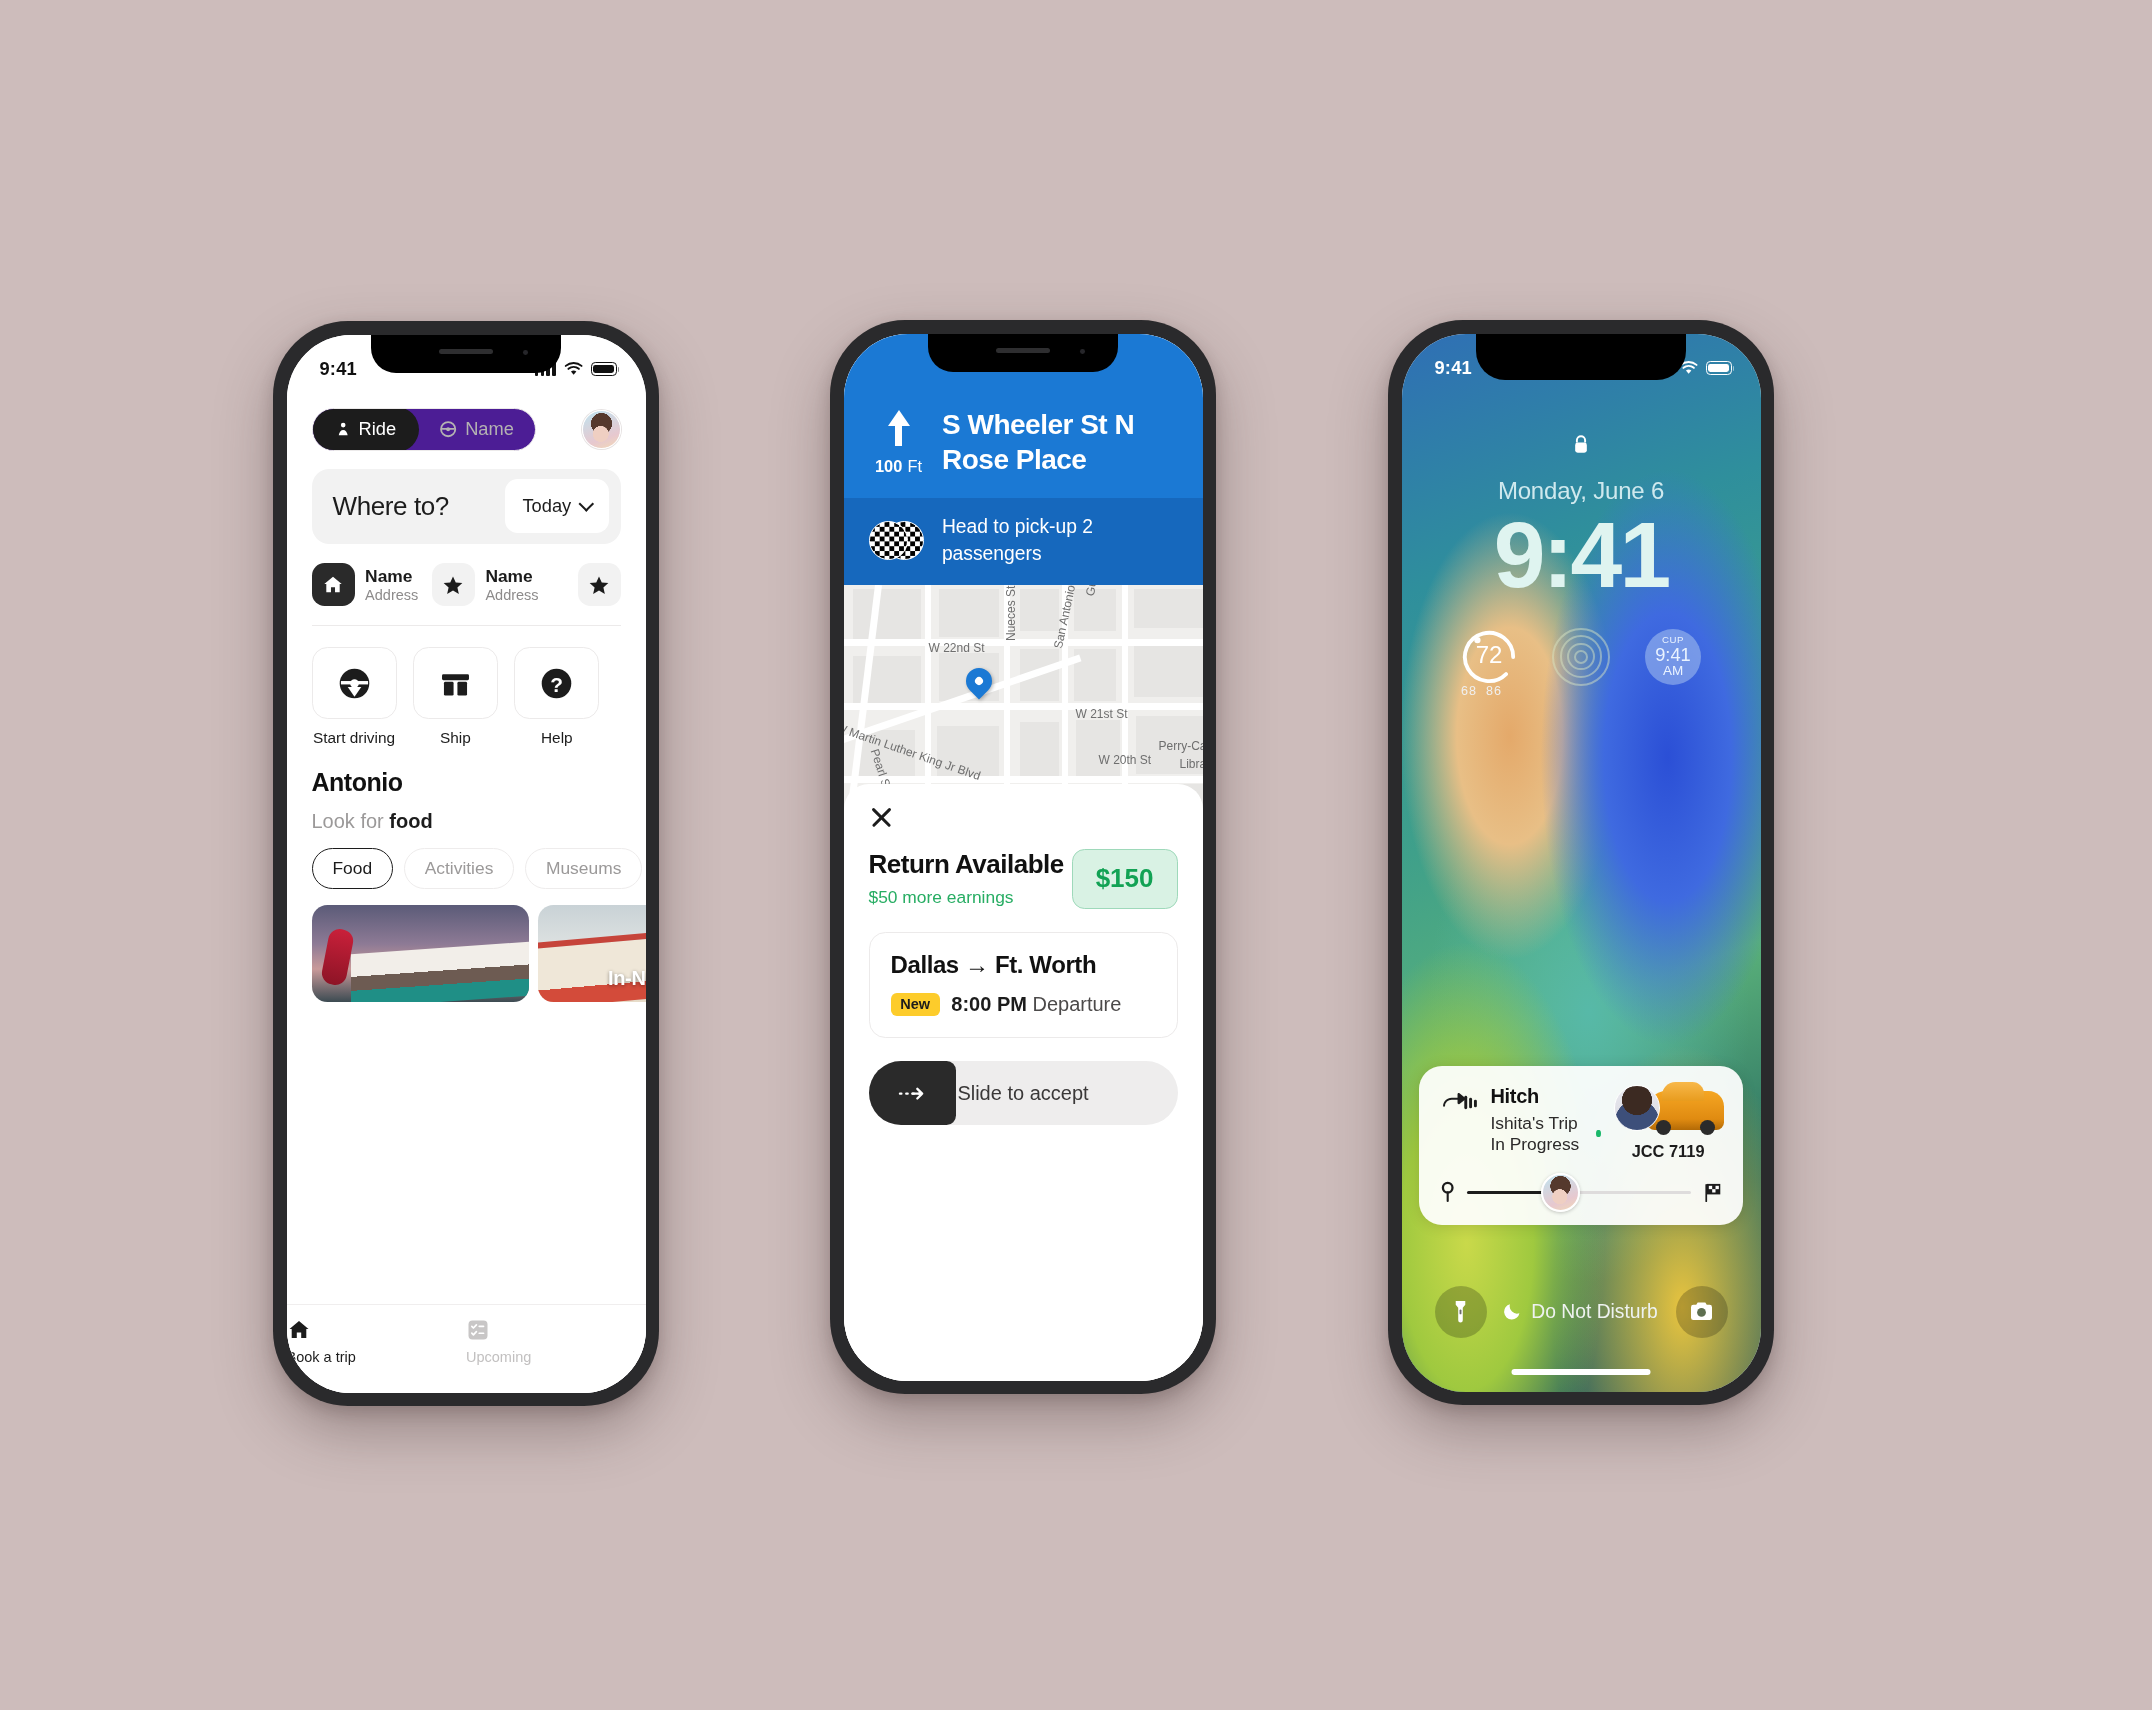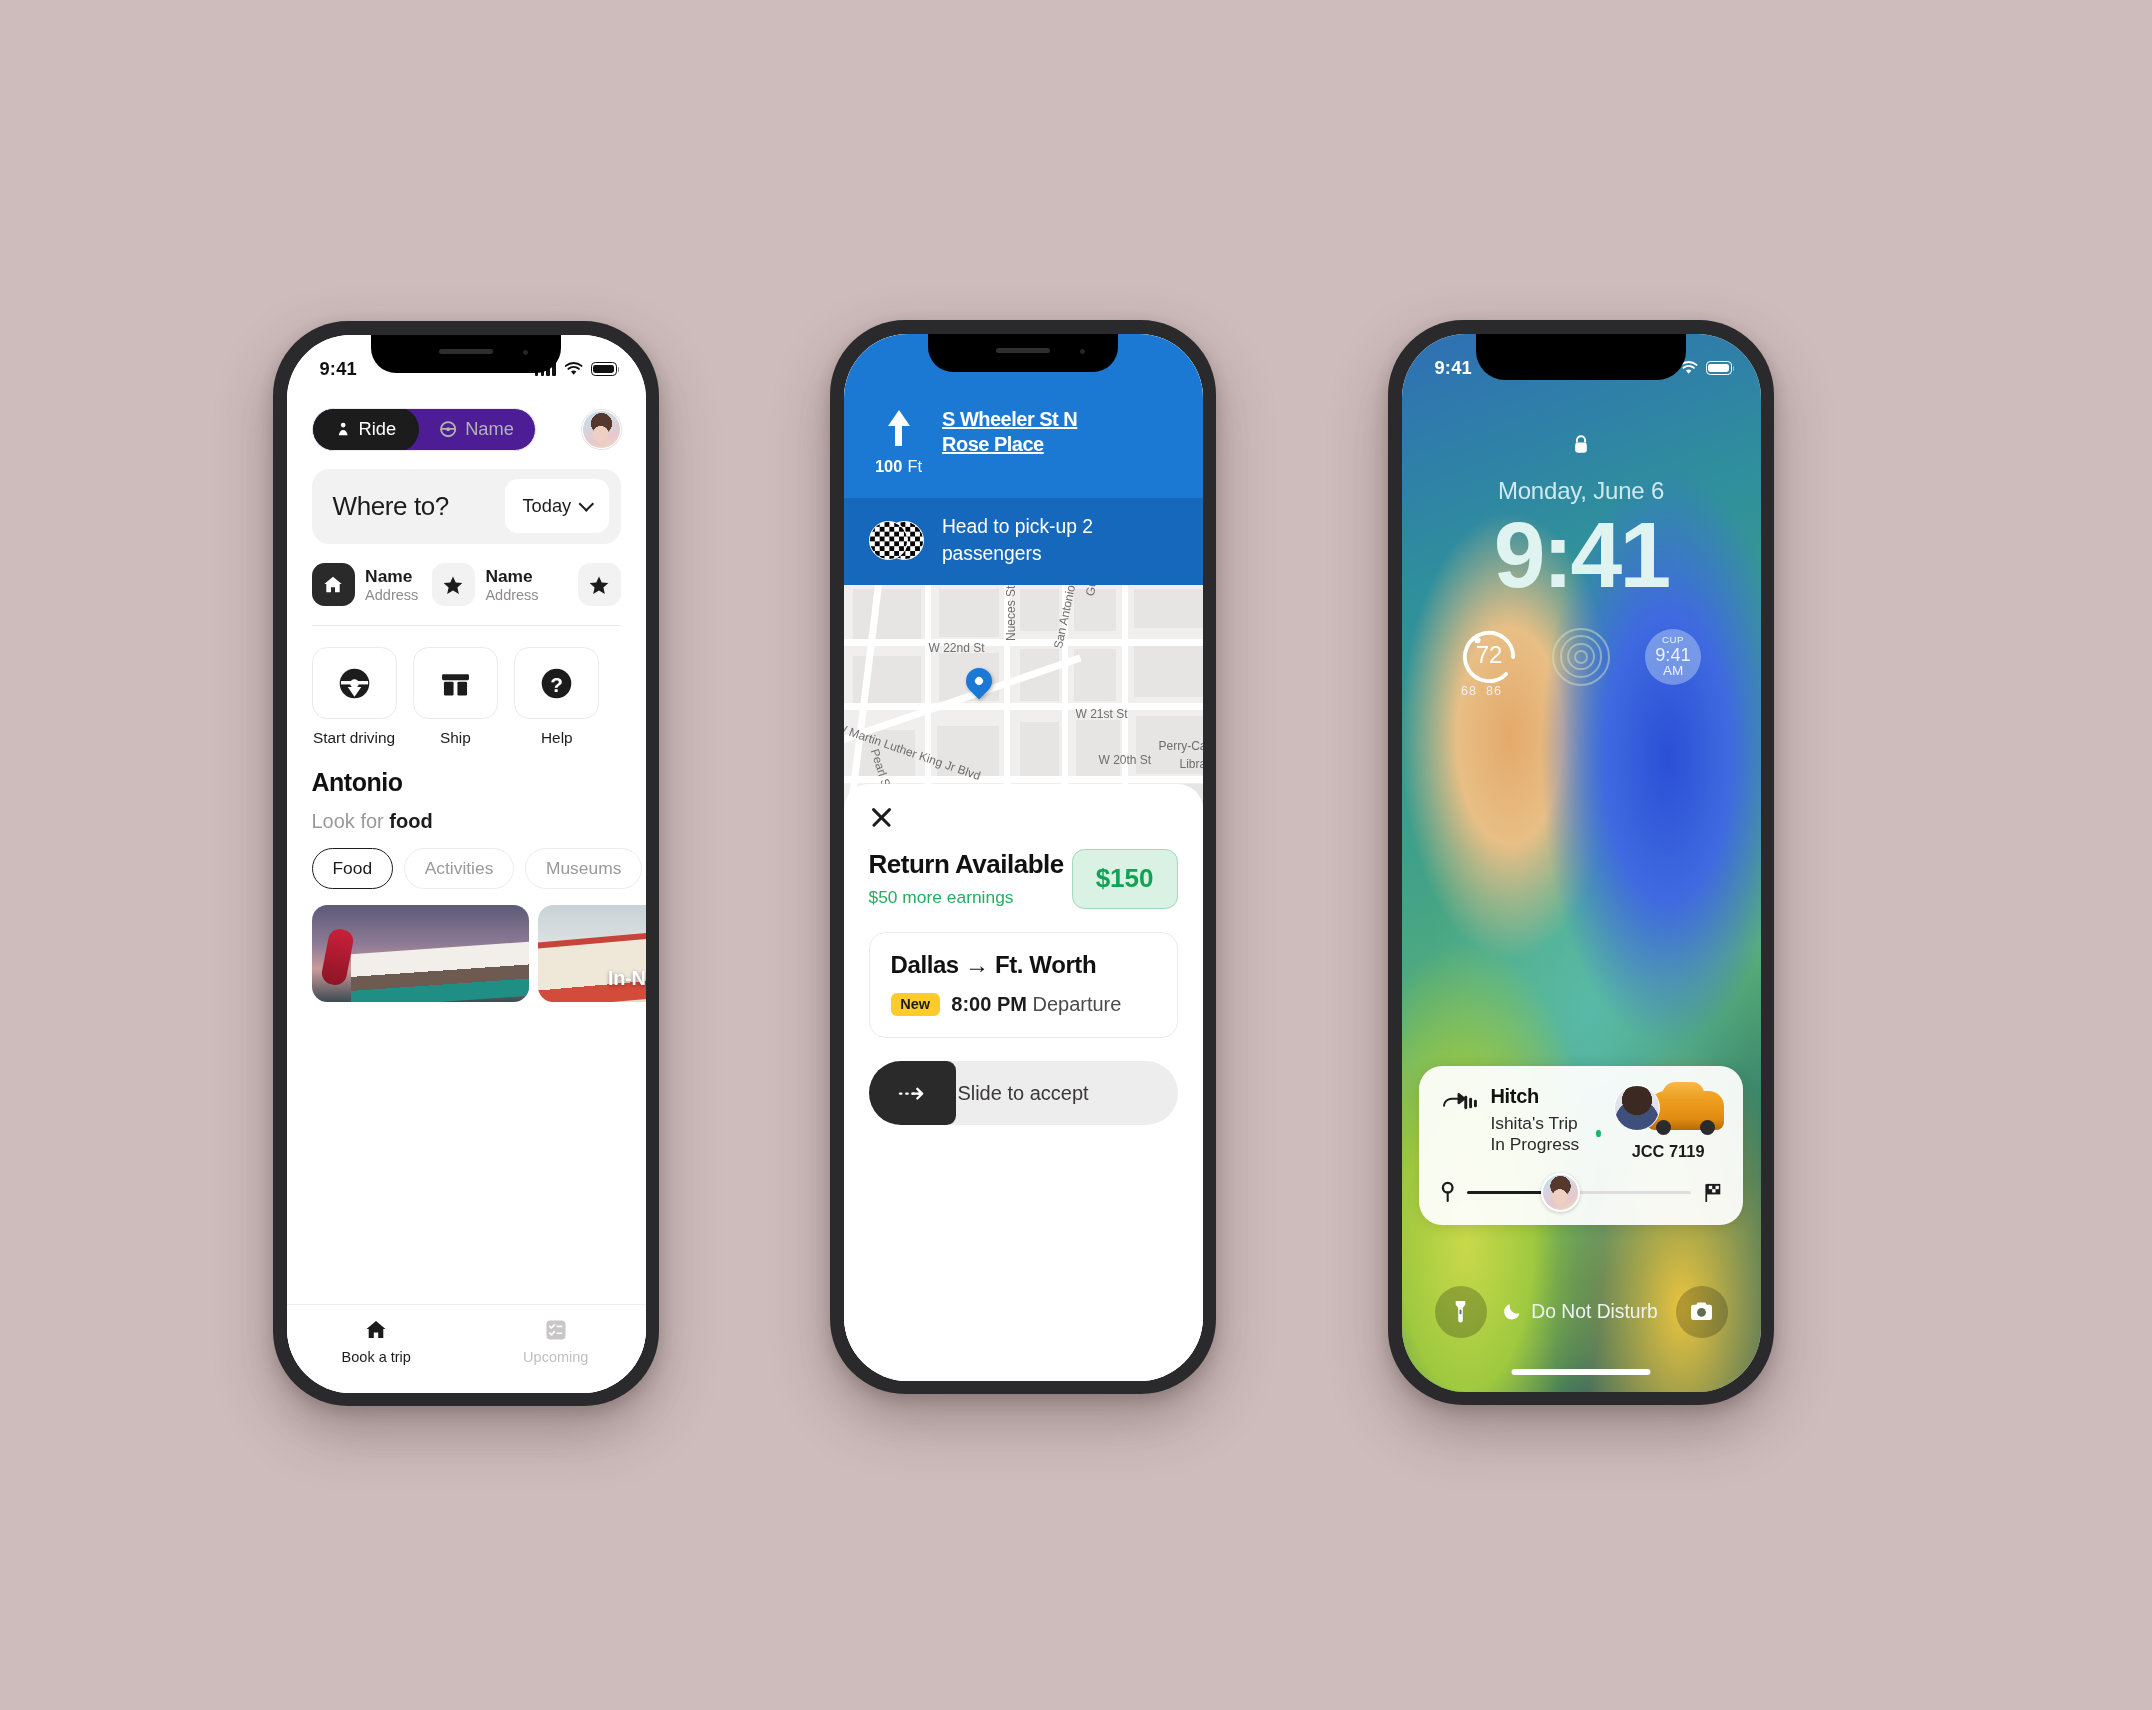--- a/index.html
+++ b/index.html
@@ -185,40 +185,40 @@
     position:absolute; left:0; right:0; bottom:12.6px; text-align:center;
     color:#fff; font-size:20px; font-weight:bold; letter-spacing:-0.3px;
     text-shadow: 0 1px 3.9px rgba(0,0,0,.45); z-index:3;
   }
 
   .tabbar {
     position:absolute; left:0; right:0; bottom:0; height:89px;
     background:#fff; border-top:1px solid #f0eeee;
     display:flex; align-items:flex-start; padding-top:13.5px;
   }
-  .tab { flex:1; display:flex; flex-direction:column; align-items:center; gap:6.8px; }
+  .tab { flex:1; display:flex; flex-direction:column; align-items:flex-start; gap:6.8px; }
   .tab .tl { font-size:14.5px; font-weight:500; }
   .tab.on .tl { color:#1c1c1c; }
   .tab.off .tl { color:#c2c0c0; }
 
   
   .nav-screen { position:absolute; inset:0; background:#fff; }
   .nav-head { background:#1b79d4; padding: 73px 0 21px 0; }
   .nav-head-row { display:flex; align-items:flex-start; gap:0; padding: 0 25px; }
   .nav-dist { width:60px; flex:none; text-align:center; color:#fff; padding-top:3.9px; }
   .nav-arrow {
     width:0;height:0;margin:0 auto;
     border-left:11.6px solid transparent;border-right:11.6px solid transparent;
     border-bottom:16.4px solid #fff;
   }
   .nav-arrow-stem { width:7.7px;height:20px;background:#fff;margin:0 auto; }
   .nav-dist-txt { font-size:18.3px; font-weight:bold; margin-top:8.7px; }
   .nav-dist-txt span { font-weight:400; font-size:16.4px; }
   .nav-streets { color:#fff; padding-left:13.5px; }
-  .nav-streets .s1, .nav-streets .s2 { font-size:20px; font-weight:bold; letter-spacing:-0.5px; line-height:1.26;text-decoration:underline; }
+  .nav-streets .s1, .nav-streets .s2 { font-size:28px; font-weight:bold; letter-spacing:-0.5px; line-height:1.26; }
 
   .nav-sub {
     background:#1668bd; display:flex; align-items:center; gap:17.4px;
     padding: 15.4px 25px 17.4px 25px;
   }
   .flags { position:relative; width:56px; height:42px; flex:none; }
   .flag {
     position:absolute; width:39px;height:39px;border-radius:50%; overflow:hidden;
     background:
       repeating-conic-gradient(#000 0% 25%, #fff 0% 50%) 0 0 / 9.7px 9.7px;

